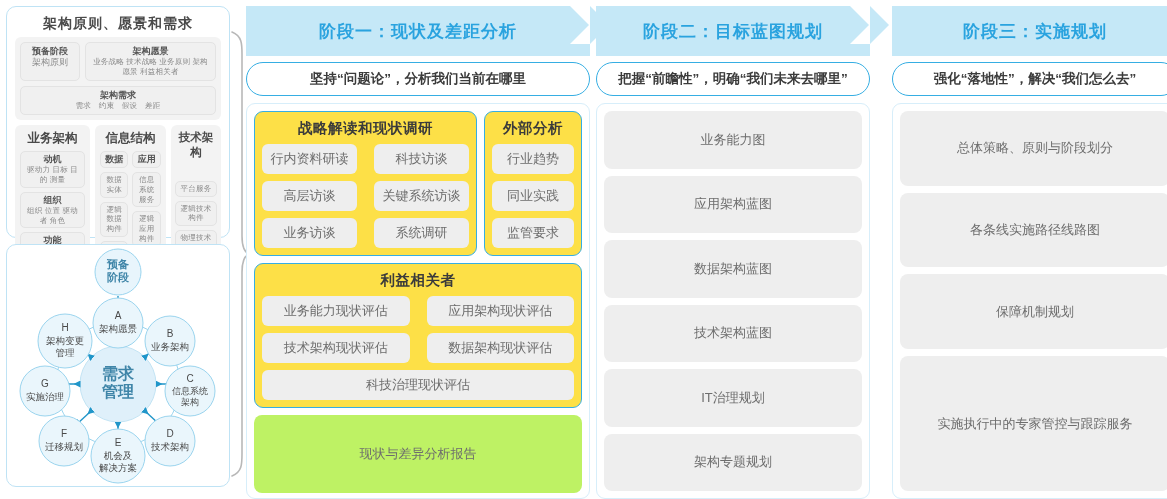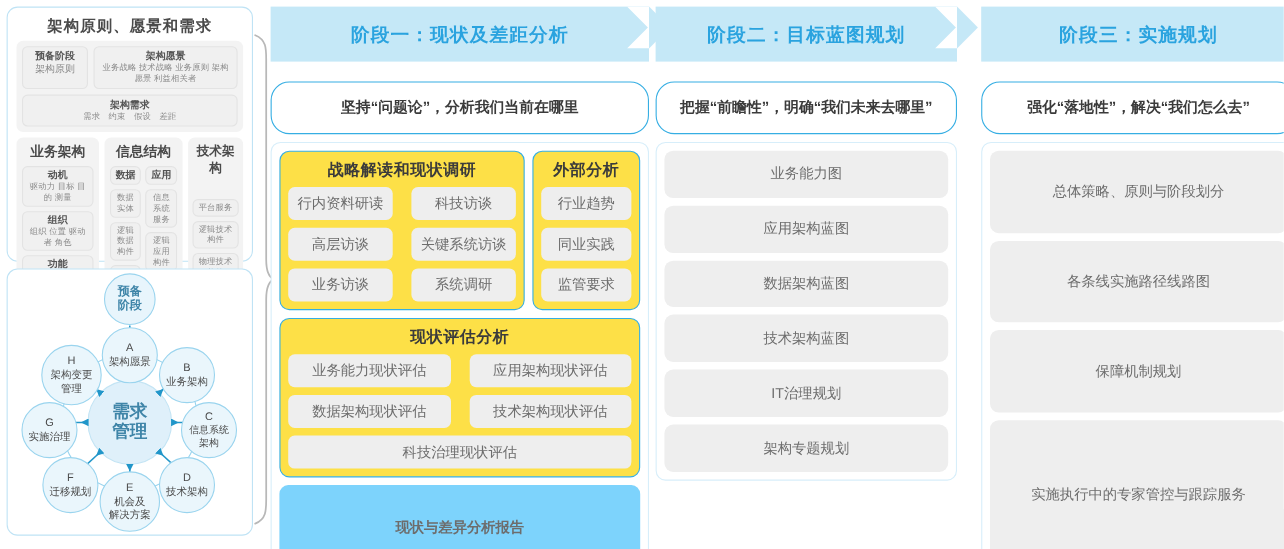--- a/index.html
+++ b/index.html
@@ -65,31 +65,31 @@
     content:""; position:absolute; right:-19px; top:0;
     width:0; height:0; border-top:19px solid transparent;
     border-bottom:19px solid transparent; border-left:19px solid #c5e8f7; z-index:2;
   }
   .band .notch {
     position:absolute; right:0px; top:0; width:20px; height:38px; z-index:3;
   }
   .ph3 .band::after { display:none; }
 
   .subtitle {
-    margin-top:18px; height:48px; border:1.5px solid #36aee3; border-radius:17px;
+    margin-top:6px; height:34px; border:1.5px solid #36aee3; border-radius:17px;
     background:#fff; display:flex; align-items:center; justify-content:center;
     font-size:13.5px; font-weight:bold; color:#3b3b3b;
   }
 
   .body-card {
     margin-top:7px; border:1px solid #d7eefa; border-radius:9px; background:#fff;
     padding:7px;
   }
   .ph1 .body-card { height:396px; }
-  .ph2 .body-card { height:308px; display:flex; flex-direction:column; gap:7px; }
+  .ph2 .body-card { height:396px; display:flex; flex-direction:column; gap:7px; }
   .ph3 .body-card { height:396px; display:flex; flex-direction:column; gap:7px; }
 
   .inner {
     border:1.5px solid #36aee3; border-radius:9px; padding:7px; background:#fde047;
   }
   .inner-title { text-align:center; font-weight:bold; font-size:14.5px; color:#3b3b3b; margin-bottom:6px; letter-spacing:.5px; }
 
   .chip {
     background:#eeeeee; border-radius:6px; height:30px;
     display:flex; align-items:center; justify-content:center;
@@ -104,23 +104,23 @@
   .top-split .inner.right { width:98px; flex:0 0 98px; }
   .top-split .inner.right .chip { margin-bottom:7px; }
   .top-split .inner.right .chip:last-child { margin-bottom:0; }
 
   .bigchip {
     background:#eeeeee; border-radius:8px; flex:1;
     display:flex; align-items:center; justify-content:center;
     font-size:13px; color:#6d6d6d; text-align:center; padding:4px;
   }
   .report {
-    margin-top:7px; background:#7dd3fc; border-radius:8px; height:78px;
+    margin-top:7px; background:#bef264; border-radius:8px; height:78px;
     display:flex; align-items:center; justify-content:center;
-    font-size:13px; color:#6d6d6d;font-weight:bold;
+    font-size:13px; color:#6d6d6d;
   }
   .ph3 .bigchip.tall { flex:1.9; }
 </style>
 </head>
 <body>
 
 <div class="root">
 
   <div class="left-col">
 
@@ -324,28 +324,28 @@
         </div>
         <div class="inner right">
           <div class="inner-title">外部分析</div>
           <div class="chip">行业趋势</div>
           <div class="chip">同业实践</div>
           <div class="chip">监管要求</div>
         </div>
       </div>
 
       <div class="inner" style="margin-top:7px;">
-        <div class="inner-title">现状评估分析</div>
+        <div class="inner-title">利益相关者</div>
         <div class="chip-row">
           <div class="chip">业务能力现状评估</div>
           <div class="chip">应用架构现状评估</div>
         </div>
         <div class="chip-row">
+          <div class="chip">技术架构现状评估</div>
           <div class="chip">数据架构现状评估</div>
-          <div class="chip">技术架构现状评估</div>
         </div>
         <div class="chip-row">
           <div class="chip">科技治理现状评估</div>
         </div>
       </div>
 
       <div class="report">现状与差异分析报告</div>
     </div>
   </div>
 

